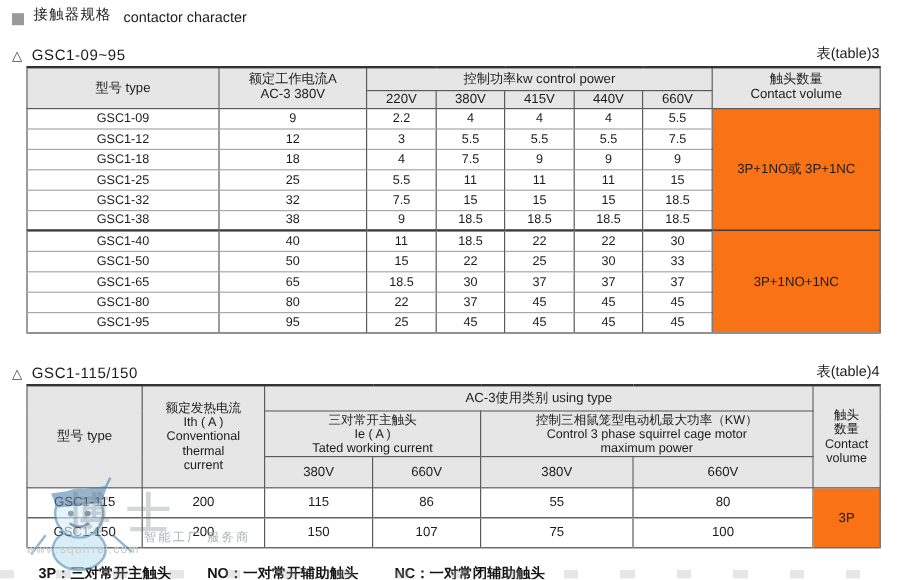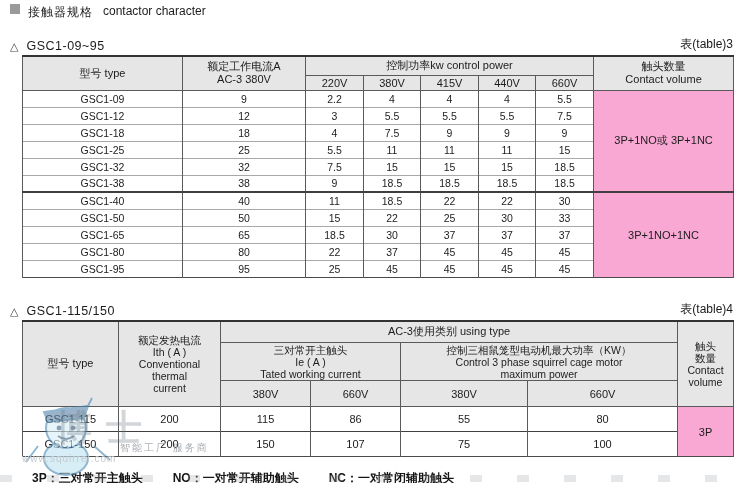--- a/index.html
+++ b/index.html
@@ -4,40 +4,40 @@
 <style>
   * { margin:0; padding:0; box-sizing:border-box; }
   html,body { background:#fff; }
   .page {
     position:relative; width:750px; height:483px; background:#ffffff;
     font-family:"Liberation Sans","DejaVu Sans",sans-serif; color:#1c1c1c;
     overflow:hidden;
   }
   .title-row { padding:3px 0 0 8px; }
   .page-title { font-size:17px; font-weight:bold; color:#111; letter-spacing:1px; }
-  .subtitle-row { display:flex; align-items:flex-start; padding:4px 0 0 10px; font-size:12px; }
+  .subtitle-row { display:flex; align-items:flex-end; padding:4px 0 0 10px; font-size:12px; }
   .sq { width:10px; height:10px; background:#9a9a9a; display:inline-block; margin-right:8px; }
   .subtitle-zh { margin-right:10px; letter-spacing:1px; }
   .section-row { display:flex; align-items:flex-end; padding:3px 17px 2px 10px; font-size:12.5px; }
   .tri { margin-right:8px; font-size:11px; color:#444; }
   .section-label { letter-spacing:.5px; }
   .tag { margin-left:auto; font-size:12px;margin-top:12px; }
   table { border-collapse:collapse; table-layout:fixed; margin-left:22px; width:711px;
           text-align:center; }
   .t3 { border:1px solid #4a4a4a; border-top:2px solid #333; }
   .t4 { border:1px solid #4a4a4a; border-top:2px solid #333; }
   th, td { border-left:1px solid #5a5a5a; border-right:1px solid #5a5a5a; vertical-align:middle;
            font-weight:normal; overflow:hidden; }
   thead th { background:#e6e6e6; border-bottom:1px solid #5a5a5a; font-size:11px; }
   .t3 .h1 th { height:19px; }
   .t3 .h2 th { height:15px;text-align:center; }
   .t3 tbody tr { height:17px; }
   .t3 tbody td { font-size:10.5px; border-top:1px solid #a8a8a8; background:#fff; }
   td.c1 { background:#e6e6e6;margin-left:27px; }
-  .t3 td.contact, .t4 td.contact { font-size:11px; background:#f9a8d4; }
+  .t3 td.contact, .t4 td.contact { font-size:11px; background:#f97316; }
   tr.group-sep td { border-top:2px solid #3f3f3f; }
   .hline { line-height:13px; }
   .hline-sm { line-height:12px; font-size:10.5px; }
   .t4 .h1 th { height:22px; }
   .t4 .h2 th { height:38px; }
   .t4 .h3 th { height:26px; }
   .t4 tbody tr { height:25px; }
   .t4 tbody td { font-size:11px; border-top:1px solid #404040; background:#fff; }
   .footer-notes { display:flex; gap:30px; padding:13px 0 0 32px; font-size:12px;
                   font-weight:600; color:#151515; }

